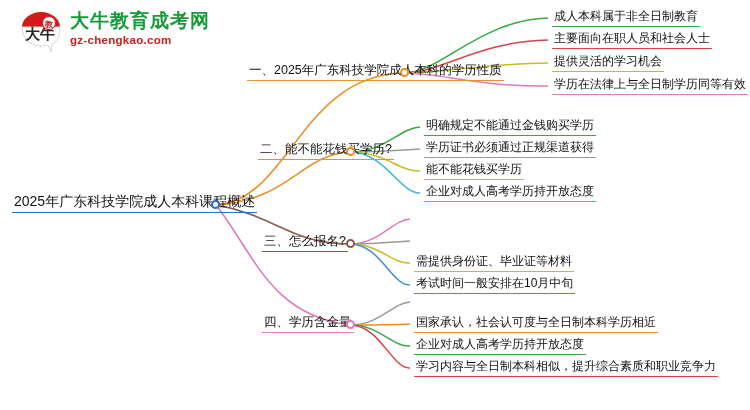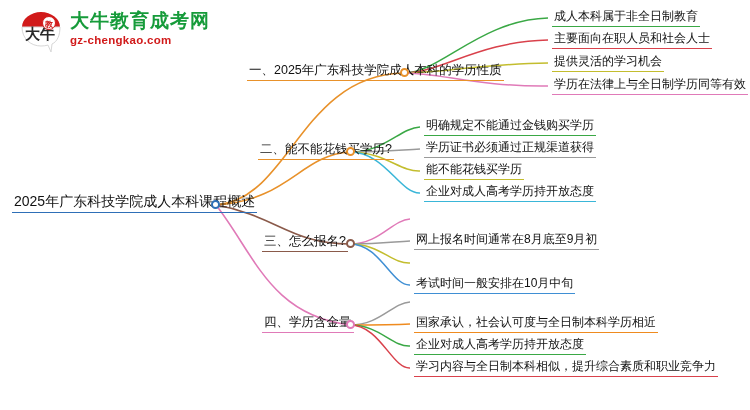--- a/index.html
+++ b/index.html
@@ -120,22 +120,22 @@
   </div>
   <div class="node leaf" style="left:424px;top:181px;">
     <span class="txt" style="border-bottom-color:#3ab6d8;">企业对成人高考学历持开放态度</span>
   </div>
 
   <div class="node branch" style="left:262px;top:231px;">
     <span class="txt" style="border-bottom-color:#8a5a4a;">三、怎么报名?</span>
   </div>
   <div class="dot" style="left:346px;top:239px;border:2px solid #8a5a4a;"></div>
 
-  <div class="node leaf" style="left:414px;top:229px;">
-    <span class="txt" style="border-bottom-color:#9a9a9a;">网上报名时间通常在8月底至9月初</span>
+  <div class="node leaf" style="left:414px;top:251px;">
+    <span class="txt" style="border-bottom-color:#c3bd2e;">需提供身份证、毕业证等材料</span>
   </div>
   <div class="node leaf" style="left:414px;top:273px;">
     <span class="txt" style="border-bottom-color:#3f8fd4;">考试时间一般安排在10月中旬</span>
   </div>
 
   <div class="node branch" style="left:262px;top:312px;">
     <span class="txt" style="border-bottom-color:#e07ab8;">四、学历含金量</span>
   </div>
   <div class="dot" style="left:346px;top:320px;border:2px solid #e07ab8;"></div>
 

